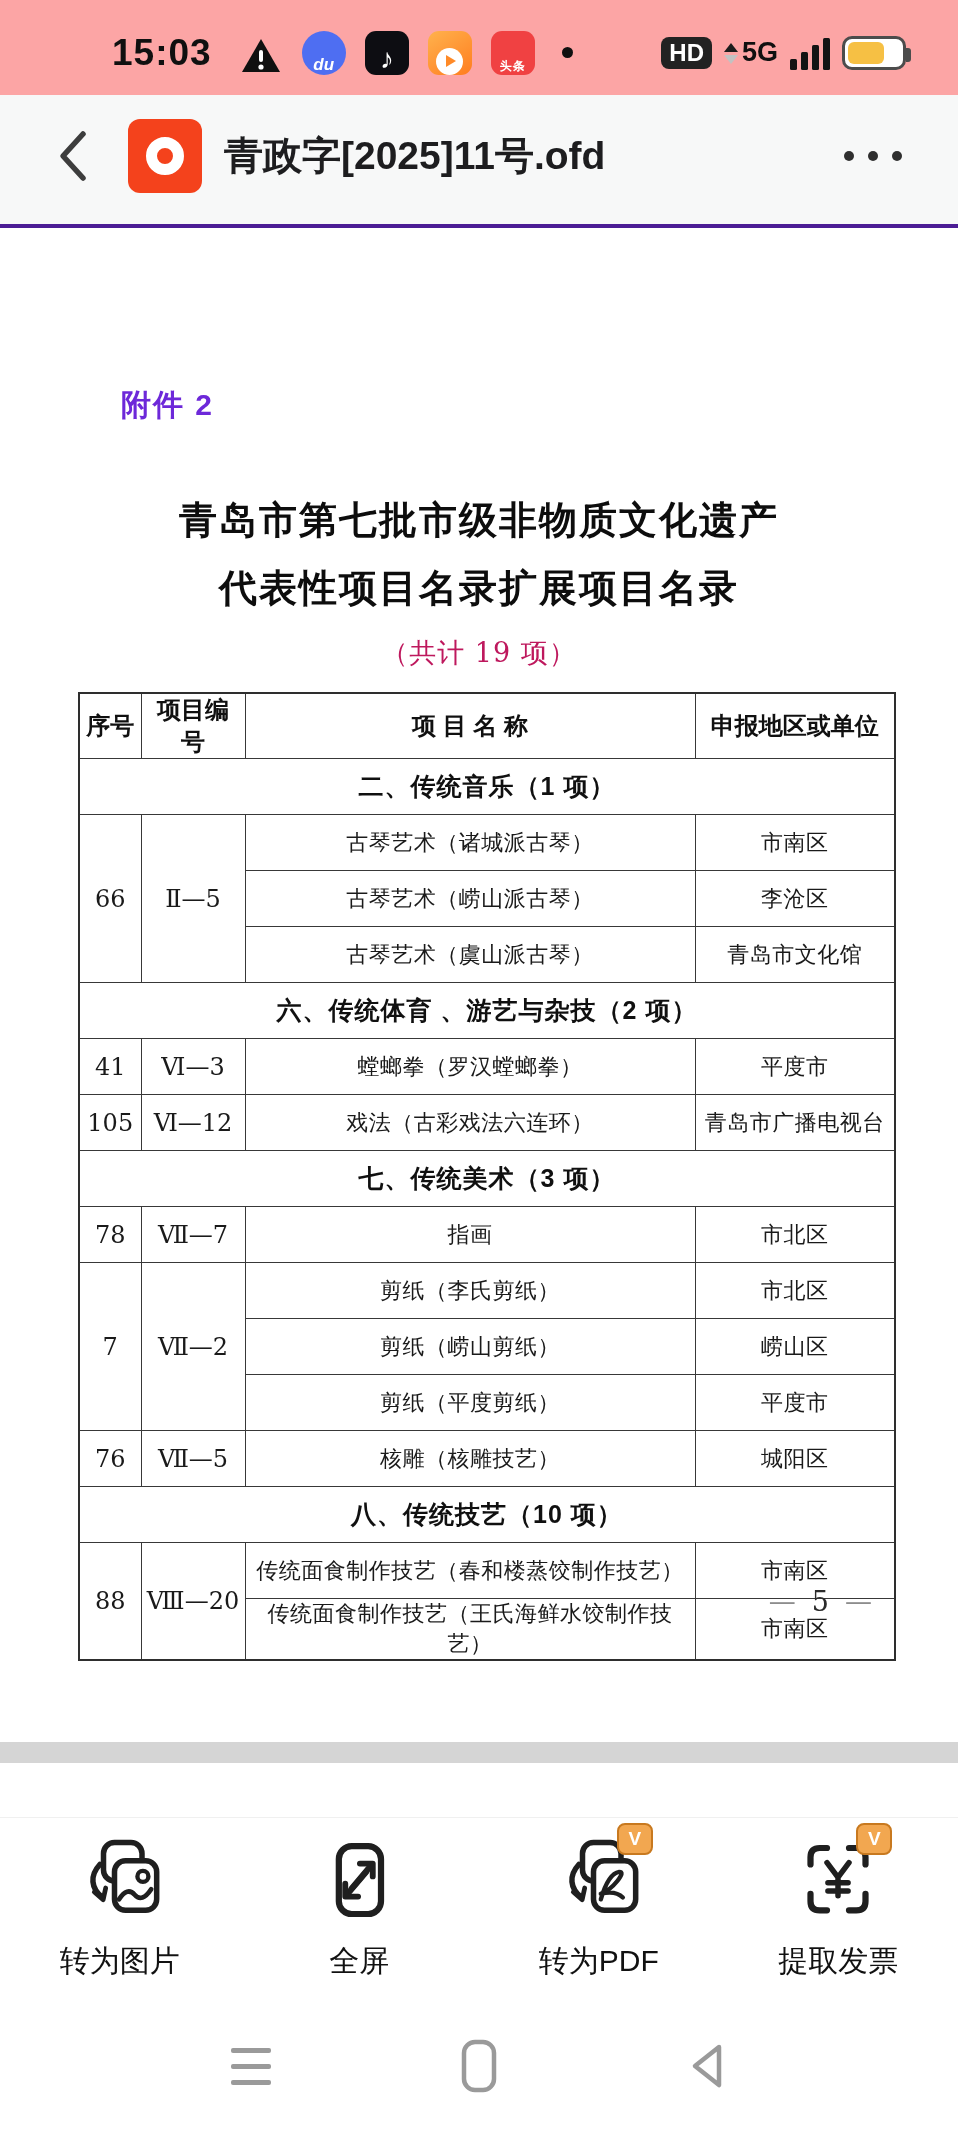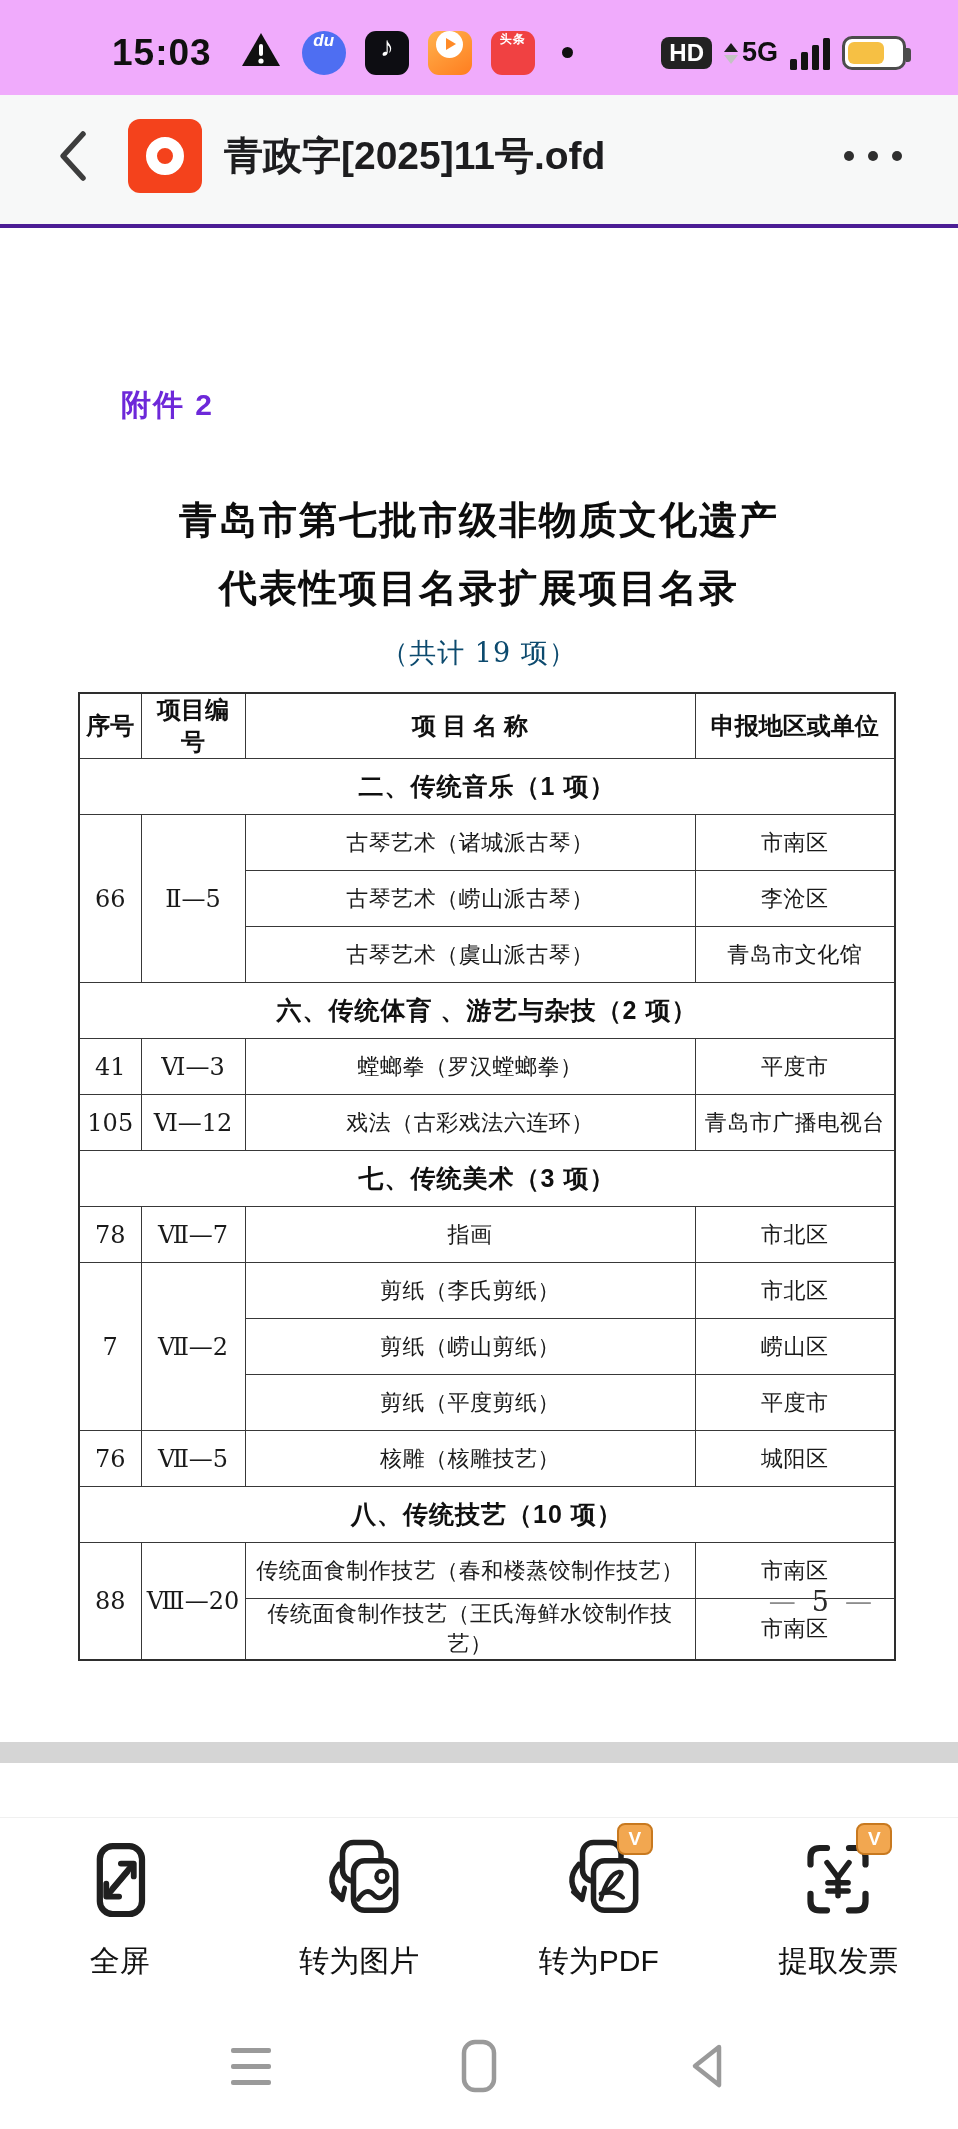--- a/index.html
+++ b/index.html
@@ -5,26 +5,26 @@
   * { margin:0; padding:0; box-sizing:border-box; }
   html,body { background:#fff; }
   .screen {
     position:relative; width:958px; height:2129px; margin:0 auto;
     background:#ffffff; overflow:hidden;
     font-family:"Liberation Sans","DejaVu Sans",sans-serif;
   }
   
   .statusbar {
     position:absolute; top:0; left:0; width:958px; height:95px;
-    background:#f0abfc; display:flex; align-items:center;
+    background:#fca5a5; display:flex; align-items:center;
     padding:10px 52px 0 112px;
   }
   .sb-left { display:flex; align-items:center; gap:19px; }
   .sb-time { font-size:37px; font-weight:700; color:#101010; letter-spacing:1px; margin-right:8px; }
-  .sb-appicon { width:44px; height:44px; border-radius:11px; display:flex; align-items:flex-start; justify-content:center; flex:0 0 auto; }
+  .sb-appicon { width:44px; height:44px; border-radius:11px; display:flex; align-items:flex-end; justify-content:center; flex:0 0 auto; }
   .icon-warning { background:transparent; }
   .icon-baidu { background:#4e6ef2; border-radius:50%; color:#fff; font-size:17px; font-weight:700; font-style:italic; }
   .icon-douyin { background:#0d0d12; color:#fff; font-size:28px; }
   .icon-video { background:linear-gradient(145deg,#ffb24d,#ff7d1f); }
   .icon-video .play-circle { width:27px; height:27px; background:#fff; border-radius:50%; display:flex; align-items:center; justify-content:center; }
   .icon-video .play-tri { width:0; height:0; border-left:10px solid #ff8a27; border-top:6px solid transparent; border-bottom:6px solid transparent; margin-left:3px; }
   .icon-toutiao { background:#f04142; color:#fff; font-size:12px; font-weight:700; letter-spacing:1px; }
   .sb-dot { width:11px; height:11px; border-radius:50%; background:#101010; margin-left:8px; }
   .sb-right { margin-left:auto; display:flex; align-items:center; gap:12px; }
   .hd-badge { background:#222; color:#fff; border-radius:8px; font-size:24px; font-weight:700; padding:4px 8px; line-height:1; }
@@ -55,21 +55,21 @@
   .menu-dots span { width:10px; height:10px; border-radius:50%; background:#2f2f2f; }
   
   .page { position:absolute; top:229px; left:0; width:958px; height:1513px; background:#fff; color:#1a1a1a; }
   .attachment { position:absolute; left:121px; top:156px; font-size:30px; font-weight:600; color:#6d28d9;
     font-family:"Liberation Sans","DejaVu Sans",sans-serif; letter-spacing:2px; }
   .doc-h1 { position:absolute; left:0; width:958px; text-align:center; font-family:"DejaVu Serif","Liberation Serif",serif;
     font-weight:700; font-size:38px; letter-spacing:2px; color:#0d0d0d; }
   .doc-h1.line1 { top:266px; }
   .doc-h1.line2 { top:334px; }
   .doc-sub { position:absolute; left:0; top:406px; width:958px; text-align:center;
-    font-family:"DejaVu Serif","Liberation Serif",serif; font-size:27px; color:#0c4a6e; letter-spacing:1px; }
+    font-family:"DejaVu Serif","Liberation Serif",serif; font-size:27px; color:#be185d; letter-spacing:1px; }
   table.heritage { position:absolute; left:78px; top:463px; width:816px; border-collapse:collapse; table-layout:fixed;
     border:2.5px solid #2e2e2e; }
   table.heritage th, table.heritage td { border:1.5px solid #383838; text-align:center; vertical-align:middle;
     height:56px; padding:0 4px; overflow:hidden; }
   table.heritage th { font-family:"Liberation Sans","DejaVu Sans",sans-serif; font-size:24px; font-weight:700; color:#101010; }
   td.section-cell { font-family:"Liberation Sans","DejaVu Sans",sans-serif; font-size:25px; font-weight:700; color:#101010; letter-spacing:1px; }
   td.seq-cell, td.code-cell { font-family:"DejaVu Serif","Liberation Serif",serif; font-size:24px; }
   td.name-cell, td.unit-cell { font-family:"DejaVu Serif","Liberation Serif",serif; font-size:22px; letter-spacing:0.5px; }
   .page-footer { position:absolute; top:1357px; right:86px; font-family:"DejaVu Serif","Liberation Serif",serif;
     font-size:27px; color:#2a2a2a; display:flex; align-items:center; gap:16px; }
@@ -265,42 +265,42 @@
       <span class="dash">—</span>
     </div>
   </div>
 
   <div class="graybar"></div>
 
   <div class="toolbar">
     <div class="tool-btn">
       <span class="tool-icon">
         <svg width="88" height="88" viewBox="0 0 48 48">
-          <rect x="13" y="5" width="23" height="37" rx="7" fill="none" stroke="#1f1f1f" stroke-width="3.4"></rect>
-          <path d="M20 28 L31 15" stroke="#1f1f1f" stroke-width="3.2" fill="none" stroke-linecap="round"></path>
-          <path d="M24.5 14.5 h7 v7" stroke="#1f1f1f" stroke-width="3.2" fill="none" stroke-linecap="round" stroke-linejoin="round"></path>
-          <path d="M28 19 L17 32" stroke="#1f1f1f" stroke-width="3.2" fill="none" stroke-linecap="round"></path>
-          <path d="M16.5 25.5 v7 h7" stroke="#1f1f1f" stroke-width="3.2" fill="none" stroke-linecap="round" stroke-linejoin="round"></path>
-        </svg>
-      </span>
-      <span class="tool-label">全屏</span>
-    </div>
-
-    <div class="tool-btn">
-      <span class="tool-icon">
-        <svg width="88" height="88" viewBox="0 0 48 48">
           <rect x="15" y="3" width="21" height="21" rx="6" fill="#fff" stroke="#1f1f1f" stroke-width="3"></rect>
           <rect x="21" y="13" width="23" height="27" rx="6" fill="#fff" stroke="#1f1f1f" stroke-width="3"></rect>
           <circle cx="36.5" cy="21.5" r="3" fill="none" stroke="#1f1f1f" stroke-width="2.4"></circle>
           <path d="M23.5 34 q4.5 -7 8.5 -2.5 q4 4.5 9 -3" fill="none" stroke="#1f1f1f" stroke-width="2.6" stroke-linecap="round"></path>
           <path d="M13 15 c-5.5 6 -5 13 1.5 18" fill="none" stroke="#1f1f1f" stroke-width="3" stroke-linecap="round"></path>
           <path d="M10 30 l4.8 4.2 1.4 -6.4" fill="none" stroke="#1f1f1f" stroke-width="2.6" stroke-linecap="round" stroke-linejoin="round"></path>
         </svg>
       </span>
       <span class="tool-label">转为图片</span>
+    </div>
+
+    <div class="tool-btn">
+      <span class="tool-icon">
+        <svg width="88" height="88" viewBox="0 0 48 48">
+          <rect x="13" y="5" width="23" height="37" rx="7" fill="none" stroke="#1f1f1f" stroke-width="3.4"></rect>
+          <path d="M20 28 L31 15" stroke="#1f1f1f" stroke-width="3.2" fill="none" stroke-linecap="round"></path>
+          <path d="M24.5 14.5 h7 v7" stroke="#1f1f1f" stroke-width="3.2" fill="none" stroke-linecap="round" stroke-linejoin="round"></path>
+          <path d="M28 19 L17 32" stroke="#1f1f1f" stroke-width="3.2" fill="none" stroke-linecap="round"></path>
+          <path d="M16.5 25.5 v7 h7" stroke="#1f1f1f" stroke-width="3.2" fill="none" stroke-linecap="round" stroke-linejoin="round"></path>
+        </svg>
+      </span>
+      <span class="tool-label">全屏</span>
     </div>
 
     <div class="tool-btn">
       <span class="tool-icon">
         <svg width="88" height="88" viewBox="0 0 48 48">
           <rect x="15" y="3" width="21" height="21" rx="6" fill="#fff" stroke="#1f1f1f" stroke-width="3"></rect>
           <rect x="21" y="13" width="23" height="27" rx="6" fill="#fff" stroke="#1f1f1f" stroke-width="3"></rect>
           <path d="M25 34 q4 -14 10 -15 q3 0 -1 5 q-4 5 -9 7 q8 -2 12 2" fill="none" stroke="#1f1f1f" stroke-width="2.4" stroke-linecap="round" stroke-linejoin="round"></path>
           <path d="M13 15 c-5.5 6 -5 13 1.5 18" fill="none" stroke="#1f1f1f" stroke-width="3" stroke-linecap="round"></path>
           <path d="M10 30 l4.8 4.2 1.4 -6.4" fill="none" stroke="#1f1f1f" stroke-width="2.6" stroke-linecap="round" stroke-linejoin="round"></path>

